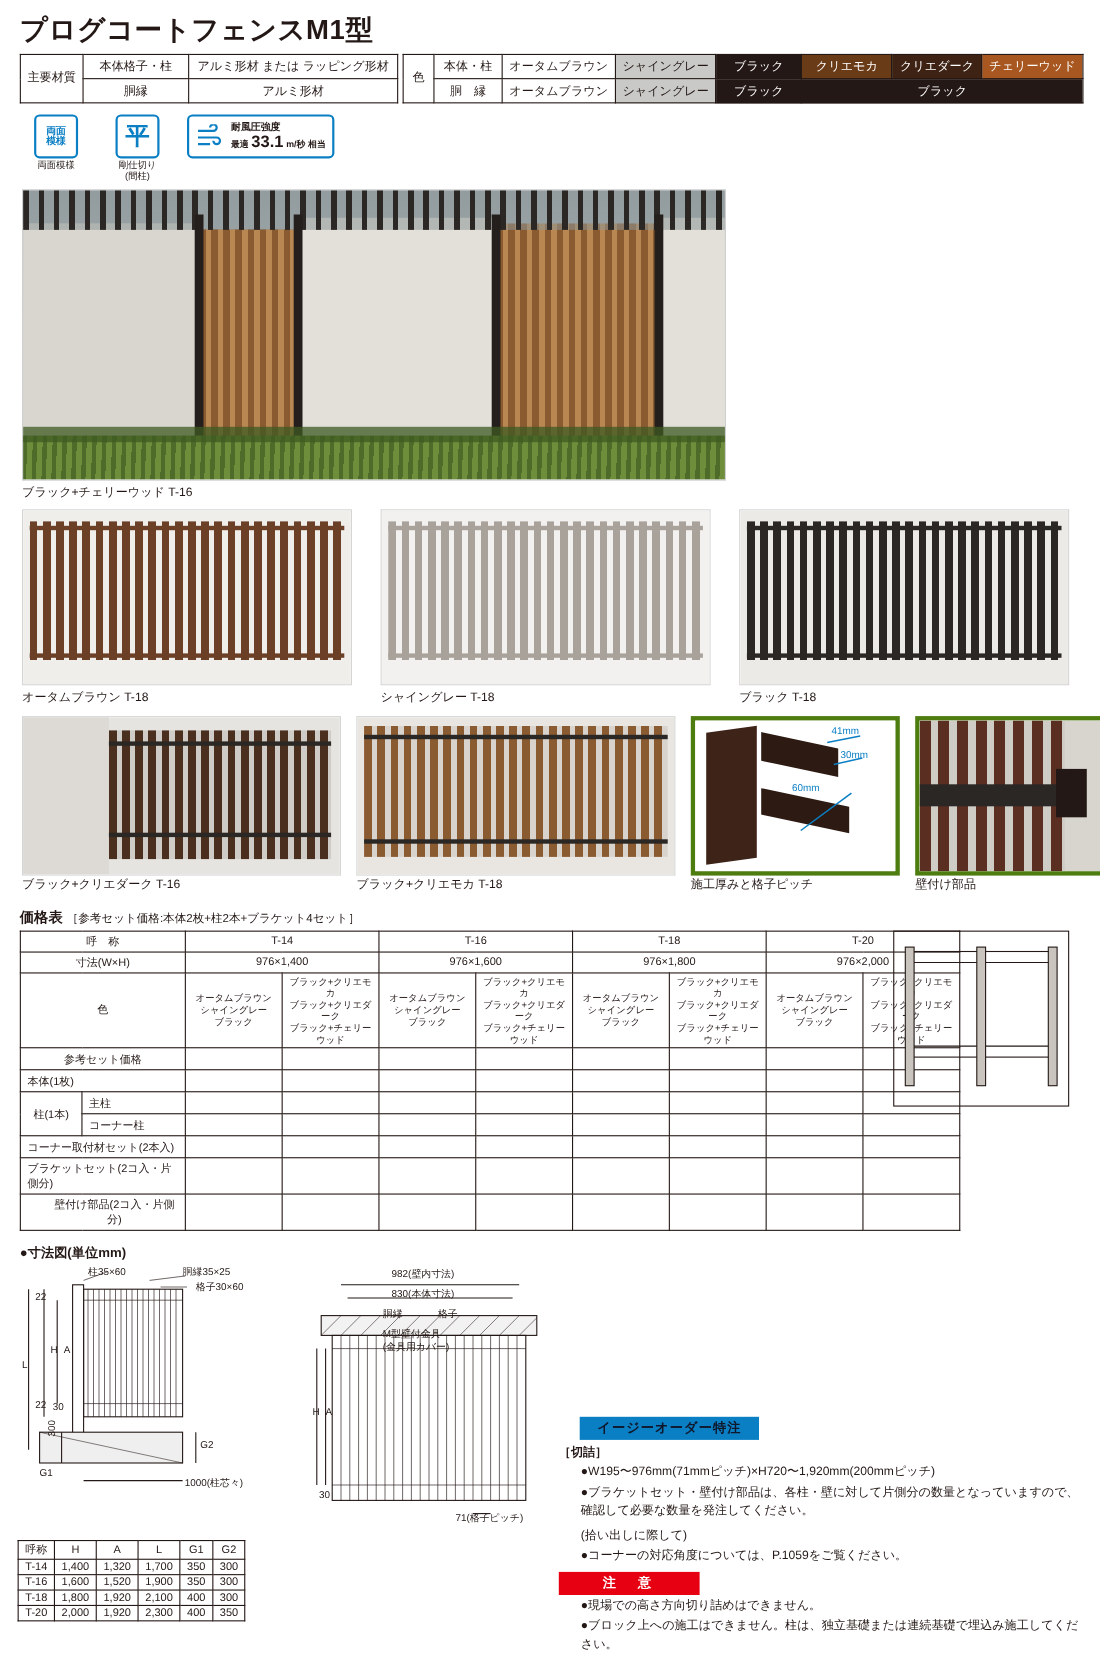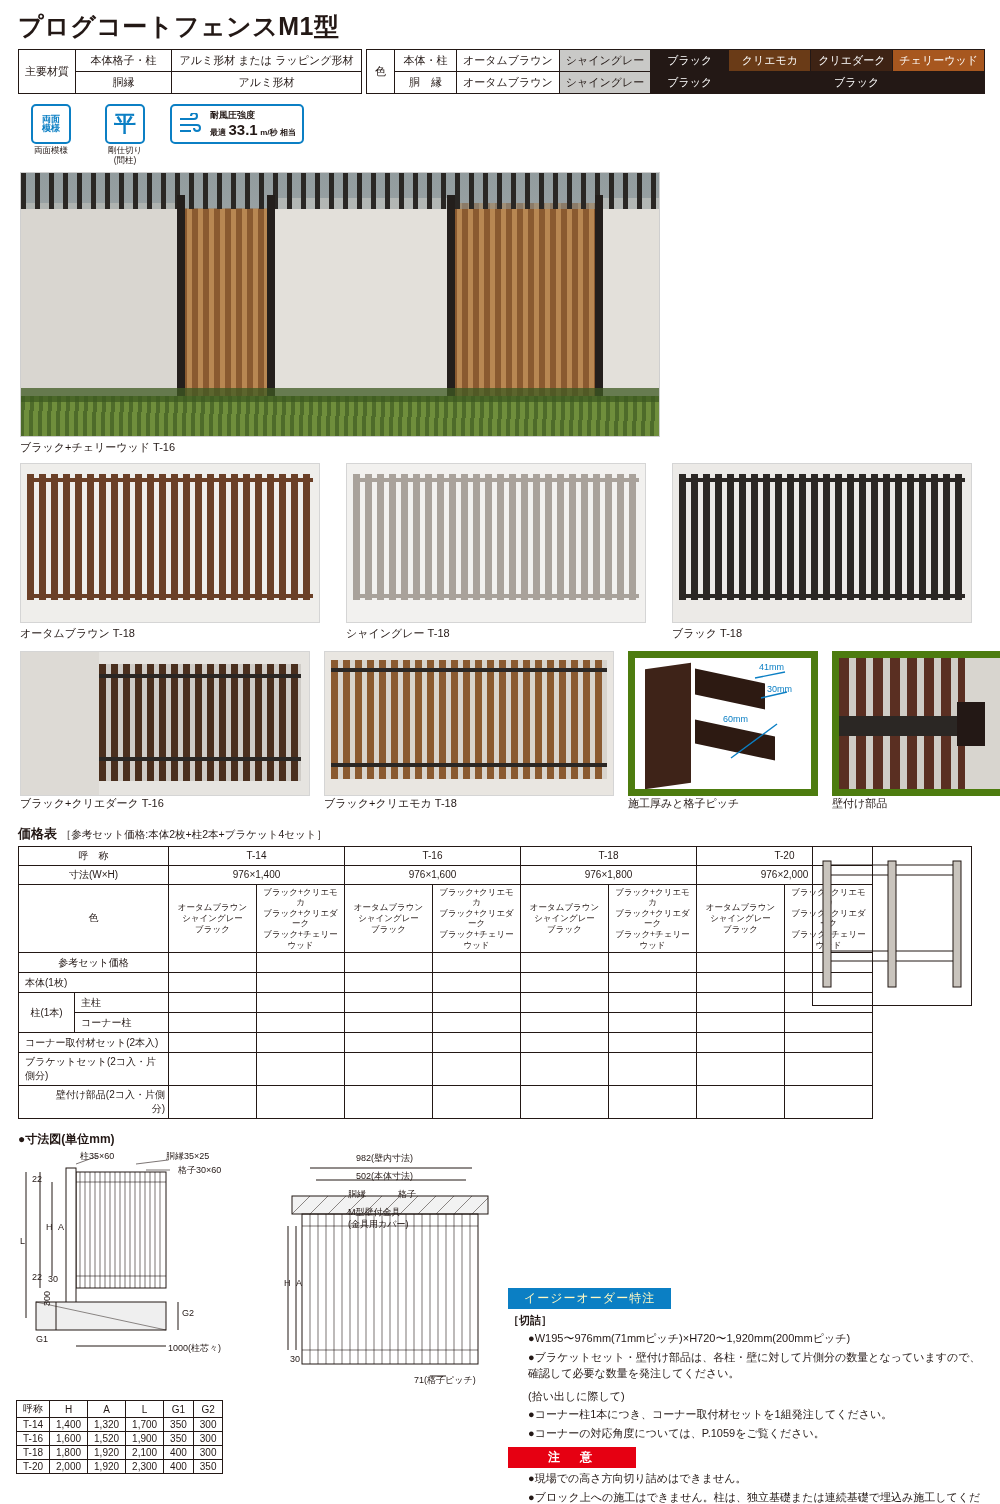--- a/index.html
+++ b/index.html
@@ -60,21 +60,21 @@
 
   .thumbrow { display:flex; margin-left:10px; gap:26px; margin-top:8px; }
   .thumb { width:300px; }
   .thumb .img { width:300px; height:160px; position:relative; overflow:hidden; border:1px solid #d5d5d5; }
   .thumb .cap2 { font-size:11px; margin-top:3px; }
 
   .thumbrow2 { display:flex; margin-left:10px; gap:14px; margin-top:10px; }
   .thumb2 { width:290px; }
   .thumb2 .img { width:290px; height:145px; position:relative; overflow:hidden; border:1px solid #d5d5d5;}
   .small2 { width:190px; }
-  .small2 .img { width:190px; height:145px; position:relative; overflow:hidden; border:7px solid #4d7c0f;}
+  .small2 .img { width:190px; height:145px; position:relative; overflow:hidden; border:4px solid #4d7c0f;}
 
   
   .slats { position:absolute; inset:0; }
   .frame-line { position:absolute; left:0; right:0; height:3px; background:rgba(0,0,0,.25); }
 
   
   .sechead { font-weight:bold; font-size:13px; margin:14px 0 3px 8px; }
   .sechead span.sub { font-weight:normal; font-size:10.5px; }
   table.price { border-collapse:collapse; margin-left:8px; font-size:10px; }
   table.price td, table.price th {
@@ -91,22 +91,22 @@
   .dims { position:relative; margin-left:8px; height:300px; }
   .dimtext { position:absolute; font-size:9px; white-space:nowrap; }
 
   
   table.dimtbl { border-collapse:collapse; font-size:10px; margin-left:8px; }
   table.dimtbl td { border:1px solid #231815; padding:1px 6px; text-align:center; white-space:nowrap;}
 
   
   .notes { position:absolute; left:508px; top:1288px; width:480px; }
   .tagblue {
-    display:inline-block; background:#0b7fc4; color:#fef9c3; font-weight:normal; font-size:12px;
-    padding:2px 16px; letter-spacing:1px;
+    display:inline-block; background:#0b7fc4; color:#0f172a; font-weight:bold; font-size:12px;
+    padding:2px 16px; letter-spacing:1px;margin-left:19px;
   }
   .noteline { font-size:11px; line-height:1.5; margin-top:2px;margin-left:20px; }
   .tagred {
     display:inline-block; background:#e60012; color:#fff; font-weight:bold; font-size:12px;
     padding:2px 40px; letter-spacing:4px; margin-top:6px;
   }
   .kiri { font-size:11px; font-weight:bold; }
 </style>
 </head>
 <body>
@@ -383,21 +383,21 @@
         <td></td>
             <td></td>
             <td></td>
             <td></td>
         <td></td>
             <td></td>
             <td></td>
             <td></td>
       </tr>
       <tr class="tallrow">
-        <td style="text-align:right;padding-left:24px" colspan="2">壁付け部品(2コ入・片側分)</td>
+        <td style="text-align:center;padding-left:24px" colspan="2">壁付け部品(2コ入・片側分)</td>
         <td></td>
             <td></td>
             <td></td>
             <td></td>
         <td></td>
             <td></td>
             <td></td>
             <td></td>
       </tr>
     </tbody>
@@ -518,21 +518,21 @@
         <line x1="22" y1="76" x2="198" y2="76"></line>
         <line x1="22" y1="200" x2="198" y2="200"></line>
       </g>
       <line x1="30" y1="18" x2="192" y2="18" stroke="#231815"></line>
       <line x1="36" y1="30" x2="186" y2="30" stroke="#231815"></line>
       <line x1="8" y1="76" x2="8" y2="200" stroke="#231815"></line>
       <line x1="16" y1="76" x2="16" y2="200" stroke="#231815"></line>
       <line x1="150" y1="226" x2="166" y2="226" stroke="#231815"></line>
     </svg>
     <div class="dimtext" style="left:338px;top:2px">982(壁内寸法)</div>
-    <div class="dimtext" style="left:338px;top:20px">502(本体寸法)</div>
+    <div class="dimtext" style="left:338px;top:20px">830(本体寸法)</div>
     <div class="dimtext" style="left:330px;top:38px">胴縁</div>
     <div class="dimtext" style="left:380px;top:38px">格子</div>
     <div class="dimtext" style="left:330px;top:56px">M型壁付金具</div>
     <div class="dimtext" style="left:330px;top:68px">(金具用カバー)</div>
     <div class="dimtext" style="left:266px;top:128px">H</div>
     <div class="dimtext" style="left:278px;top:128px">A</div>
     <div class="dimtext" style="left:272px;top:204px">30</div>
     <div class="dimtext" style="left:396px;top:224px">71(格子ピッチ)</div>
   </div>
 
@@ -580,21 +580,20 @@
     </tr>
   </tbody>
     </table>
 
   <div class="notes">
     <div class="tagblue">イージーオーダー特注</div>
     <div class="kiri" style="margin-top:4px">［切詰］</div>
     <div class="noteline">●W195〜976mm(71mmピッチ)×H720〜1,920mm(200mmピッチ)</div>
     <div class="noteline">●ブラケットセット・壁付け部品は、各柱・壁に対して片側分の数量となっていますので、確認して必要な数量を発注してください。</div>
     <div class="noteline" style="margin-top:6px">(拾い出しに際して)</div>
-    <div class="noteline">●コーナー柱1本につき、コーナー取付材セットを1組発注してください。</div>
     <div class="noteline">●コーナーの対応角度については、P.1059をご覧ください。</div>
     <div style="width:420px">
       <div class="tagred">注　意</div>
     </div>
     <div class="noteline">●現場での高さ方向切り詰めはできません。</div>
     <div class="noteline">●ブロック上への施工はできません。柱は、独立基礎または連続基礎で埋込み施工してください。</div>
   </div>
 
 </div>
 

